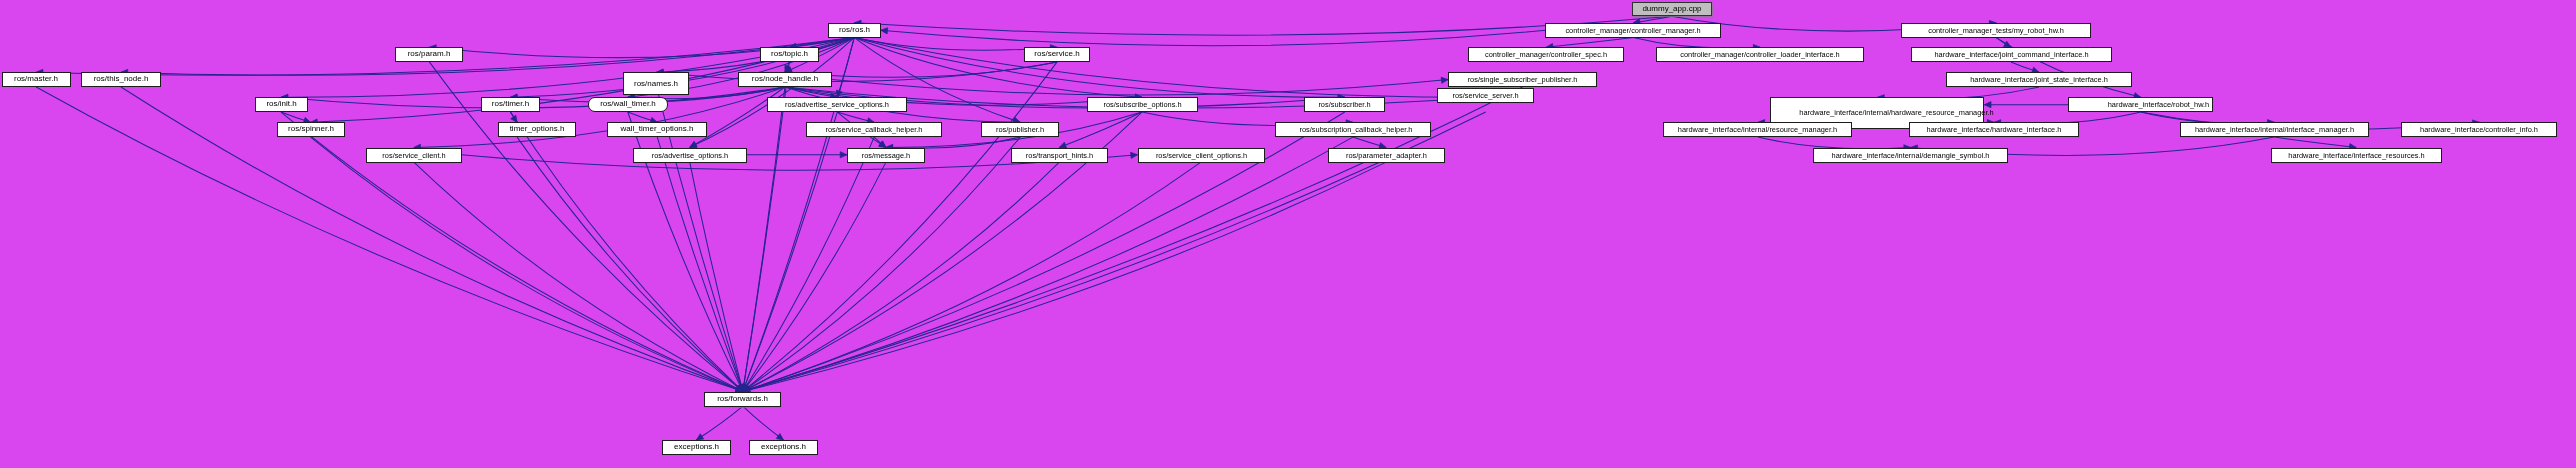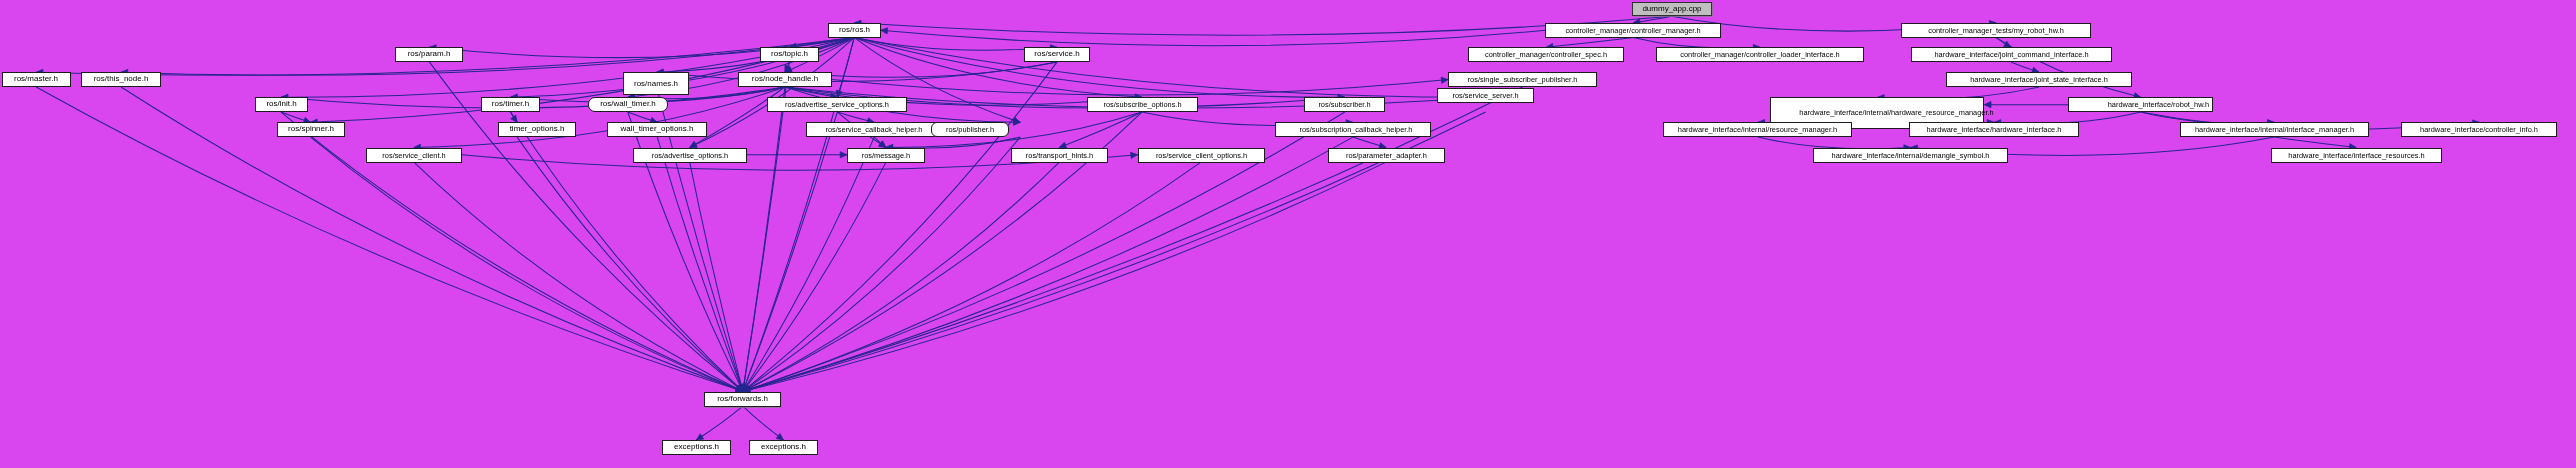--- a/index.html
+++ b/index.html
@@ -316,21 +316,21 @@
     </div>
     <div class="node" style="left: 498px; top: 122px; width: 78px; height: 14.8px; font-size: 8px;">
       <span>timer_options.h</span>
     </div>
     <div class="node" style="left: 607px; top: 122px; width: 100px; height: 14.8px; font-size: 8px;">
       <span>wall_timer_options.h</span>
     </div>
     <div class="node" style="left: 806px; top: 122px; width: 136px; height: 14.8px; font-size: 7.4px;">
       <span>ros/service_callback_helper.h</span>
     </div>
-    <div class="node" style="left: 931px; top: 122px; width: 78px; height: 14.8px; font-size: 7.4px; border-radius: 6px;">
+    <div class="node" style="left: 981px; top: 122px; width: 78px; height: 14.8px; font-size: 7.4px;">
       <span>ros/publisher.h</span>
     </div>
     <div class="node" style="left: 1275px; top: 122px; width: 156px; height: 14.8px; font-size: 7.4px; padding-left: 6px;">
       <span>ros/subscription_callback_helper.h</span>
     </div>
     <div class="node" style="left: 1663px; top: 122px; width: 189px; height: 14.8px; font-size: 7.4px;">
       <span>hardware_interface/internal/resource_manager.h</span>
     </div>
     <div class="node" style="left: 1909px; top: 122px; width: 170px; height: 14.8px; font-size: 7.4px;">
       <span>hardware_interface/hardware_interface.h</span>

